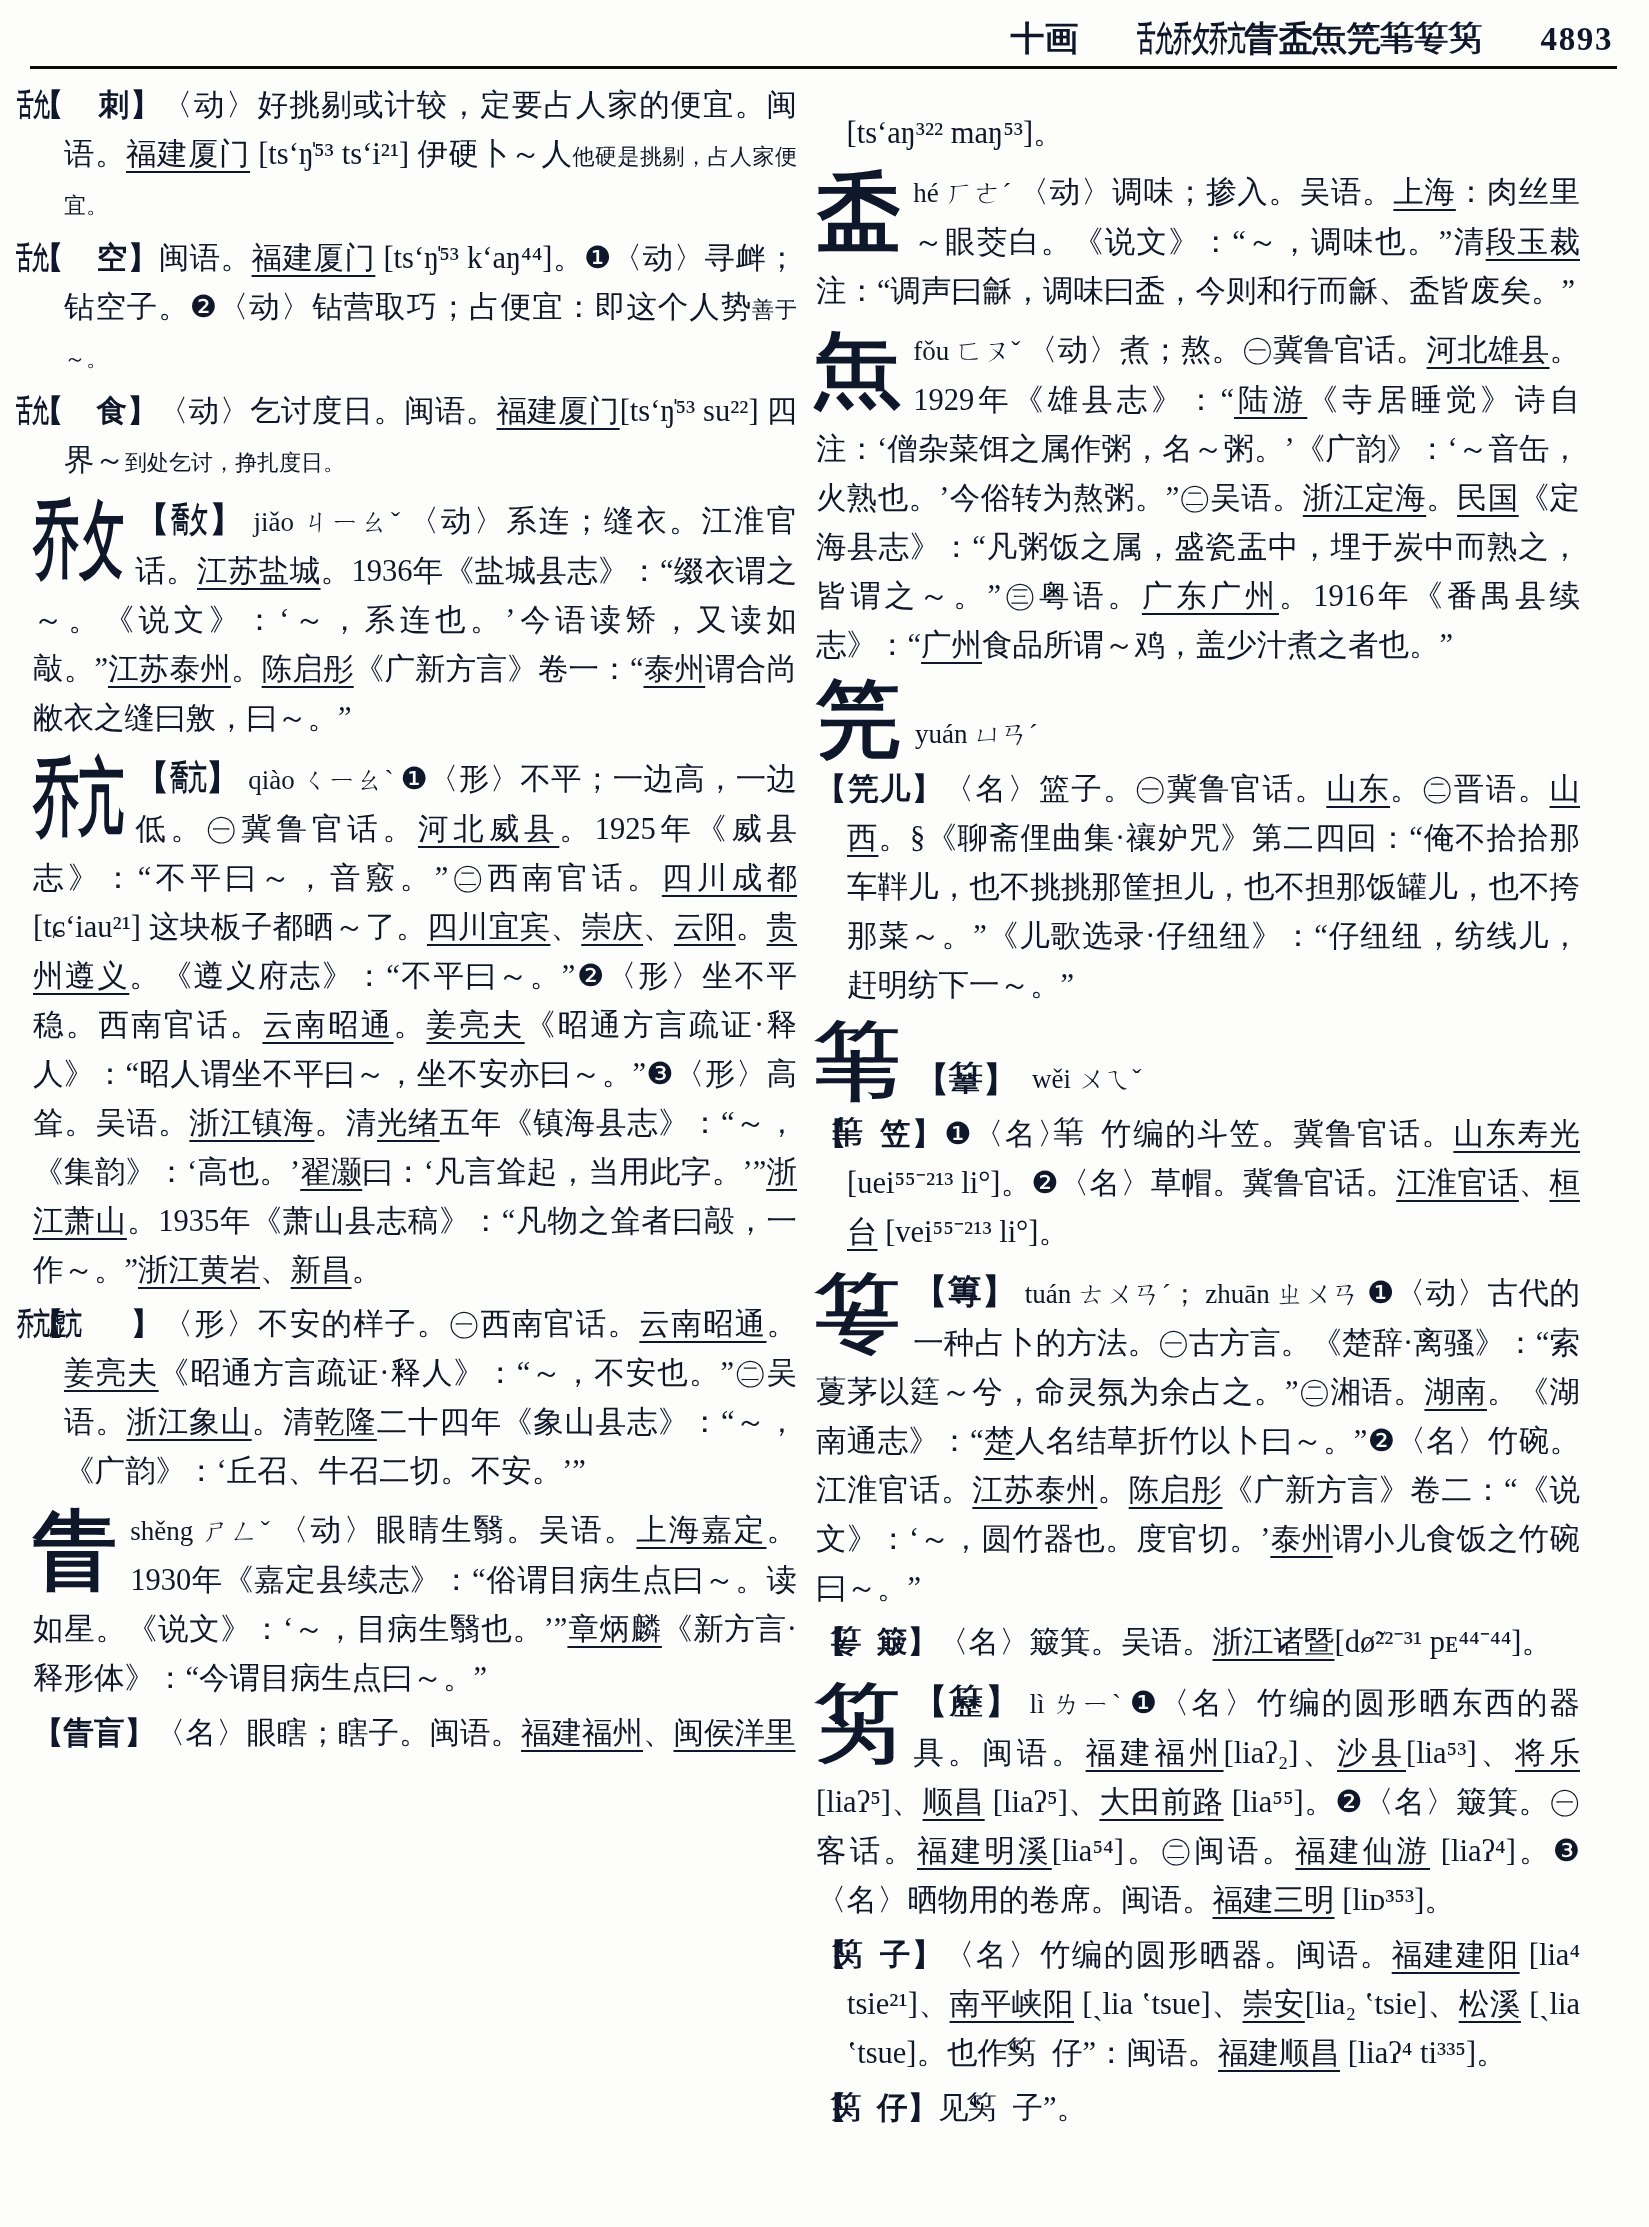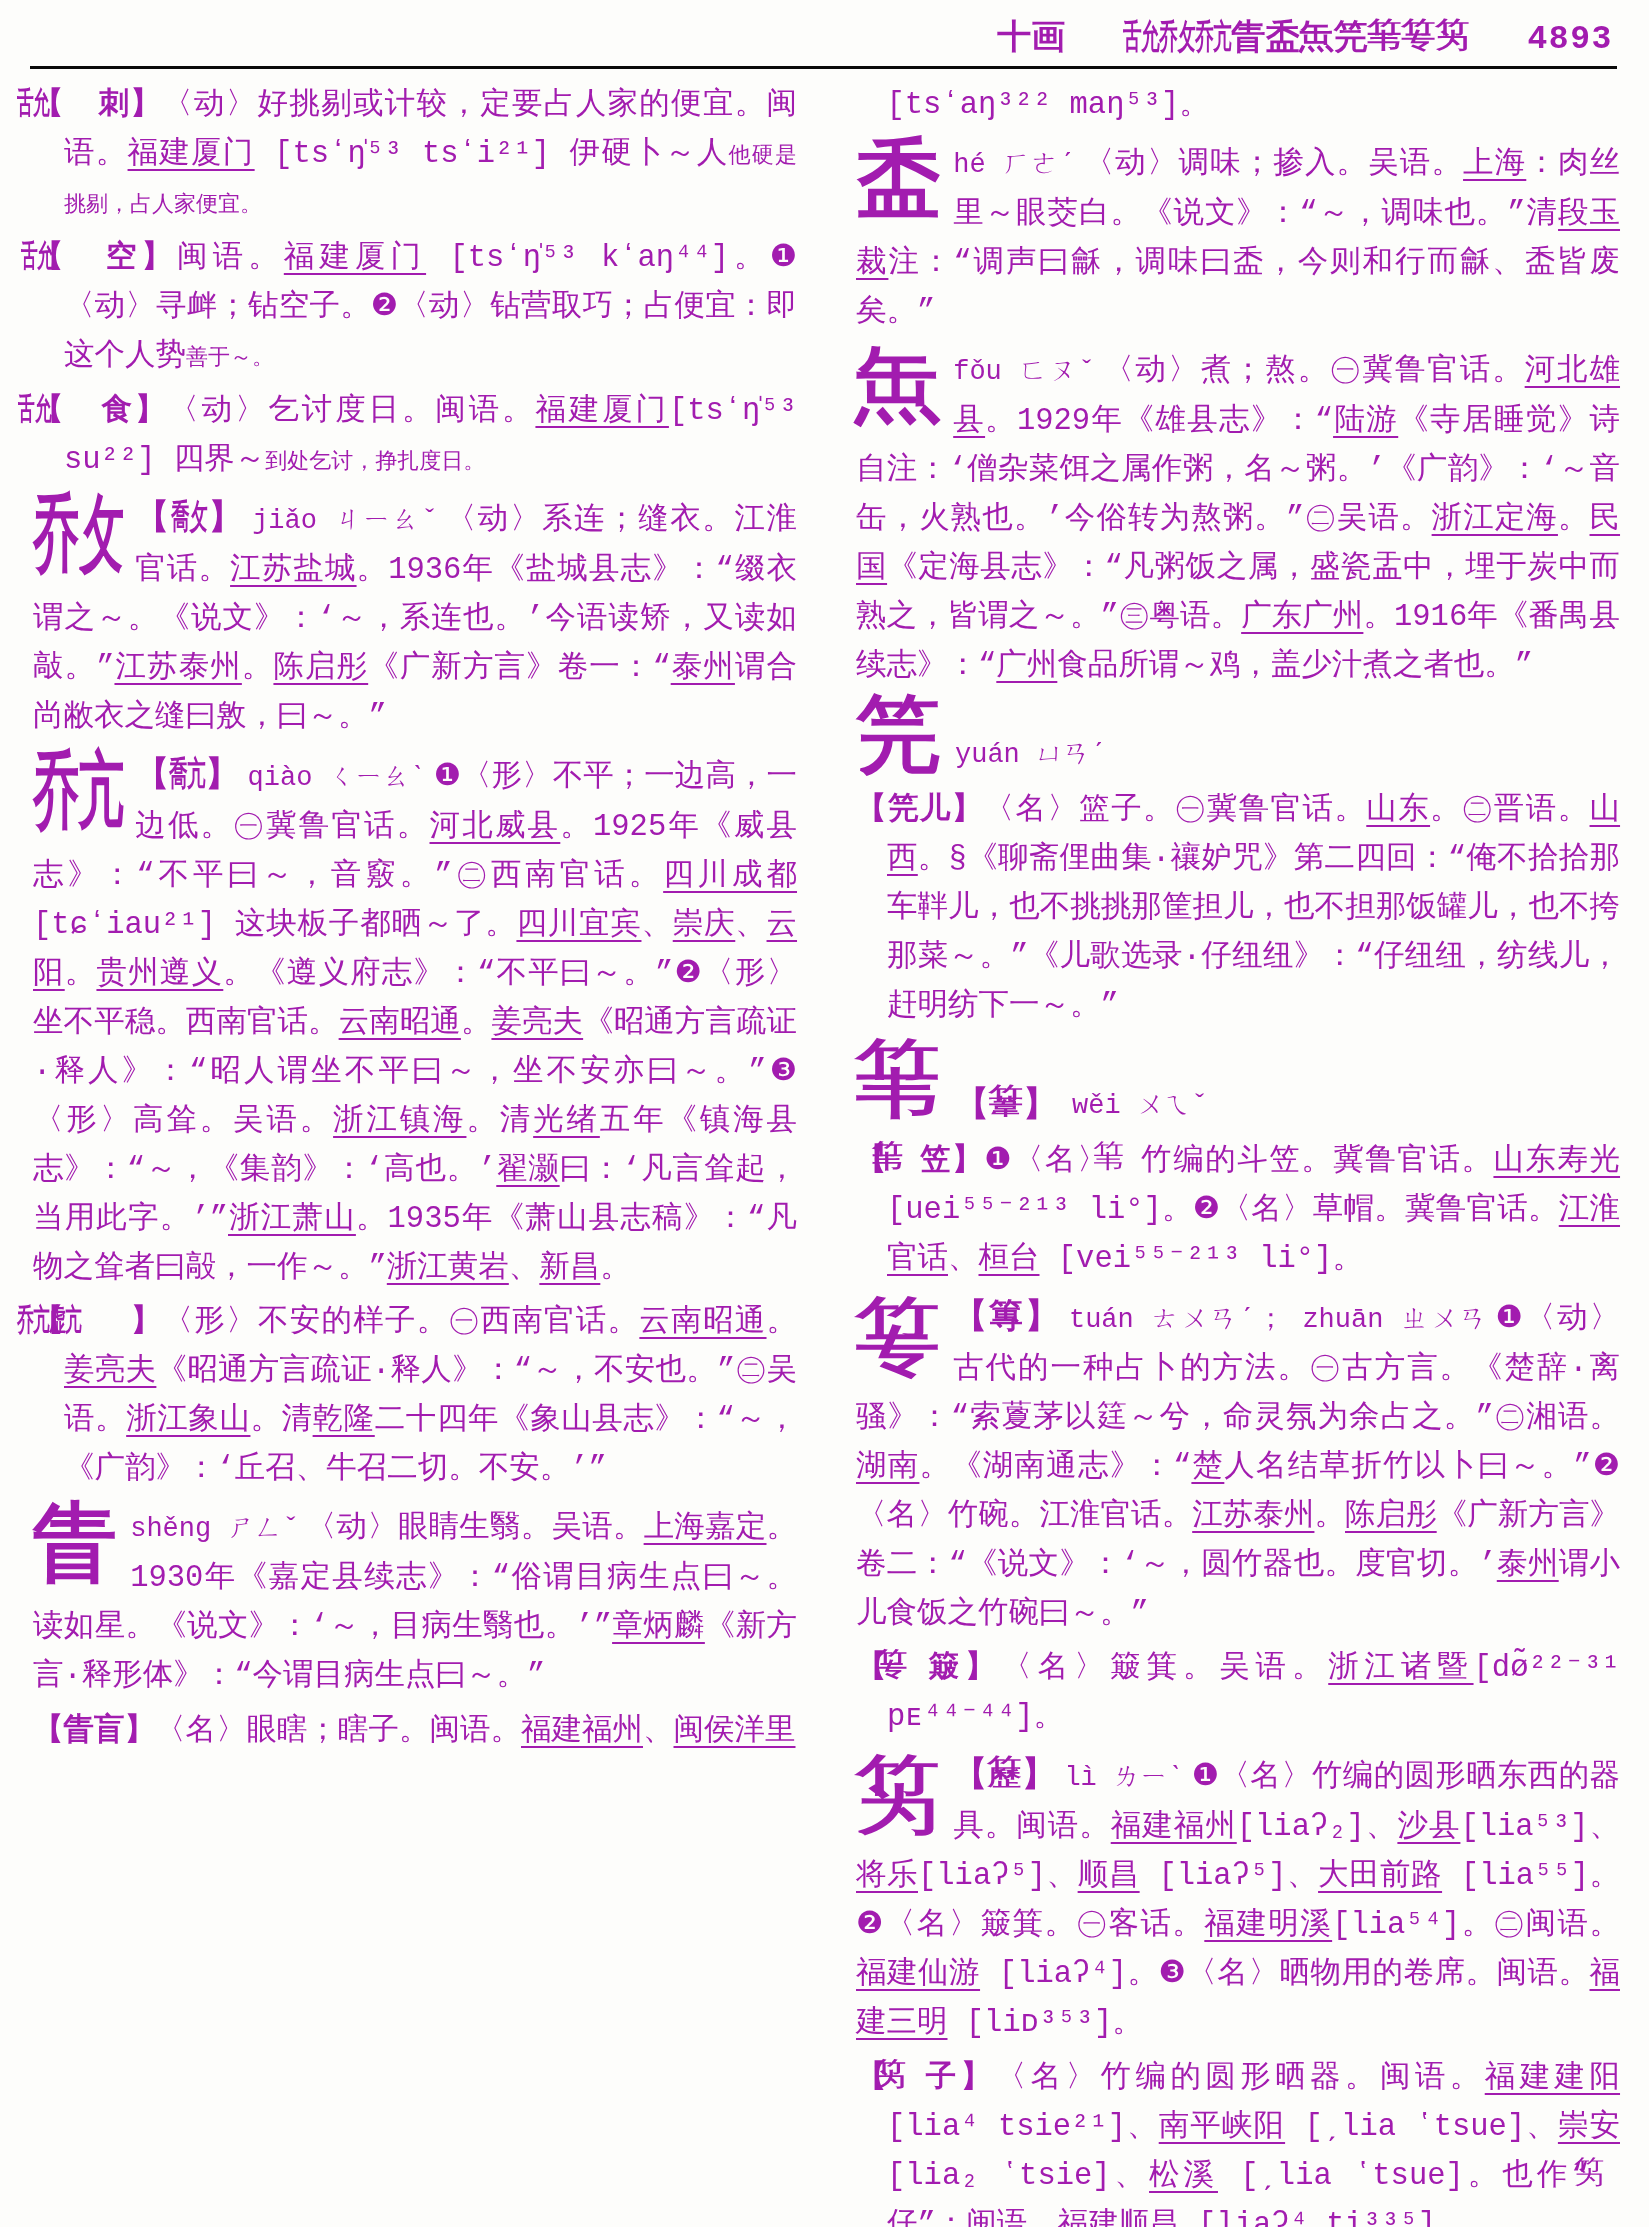--- a/index.html
+++ b/index.html
@@ -1,26 +1,26 @@
 <!DOCTYPE html>
 <html style="font-size:13.2px"><head>
 <meta charset="utf-8">
 <style>
   html,body{margin:0;padding:0;}
   body{width:1650px;height:2227px;background:#f6f6f3;}
-  .page{position:relative;width:1650px;height:2227px;background:#fdfdfb;color:#a21caf;
-        font-family:Liberation Mono, monospace;overflow:hidden;}
+  .page{position:relative;width:1650px;height:2227px;background:#fdfdfb;color:#0f172a;
+        font-family:Liberation Serif, serif;overflow:hidden;}
   .hdr{position:absolute;top:13.2px;left:33px;width:1580px;display:flex;align-items:baseline;
        justify-content:flex-end;gap:58px;font-size:34px;font-weight:bold;}
   .hdr .pageno{font-size:33px;letter-spacing:1.6px;margin-top:8px;}
   .rule{position:absolute;left:30px;top:66px;width:1587px;height:2.5px;background:#0a0a0a;}
   .col{position:absolute;top:81px;width:764px;font-size:30.5px;line-height:49px;
        text-align:justify;letter-spacing:0px;}
   .col-l{left:33px;}
-  .col-r{left:856px;}
+  .col-r{left:816px;margin-top:28px;}
   p.cont{margin:0 0 3.3px 0;}
   p.cont2{margin:0 0 3.3px 0;padding-left:30.5px;}
   p.entry{margin:0 0 5.8px 0;padding-left:31px;text-indent:-31px;}
   .title{font-weight:bold;}
   .headblk{margin:10px 0 5.8px 0;}
   .headblk:after{content:"";display:block;clear:both;}
   .headline{margin:10px 0 5.8px 0;display:flex;align-items:flex-end;gap:15px;}
   .bigchar{font-size:84px;line-height:79px;font-weight:bold;}
   .headblk .bigchar{float:left;margin:5px 13.2px 0 0;}
   .hbr{font-weight:bold;font-size:34px;}

